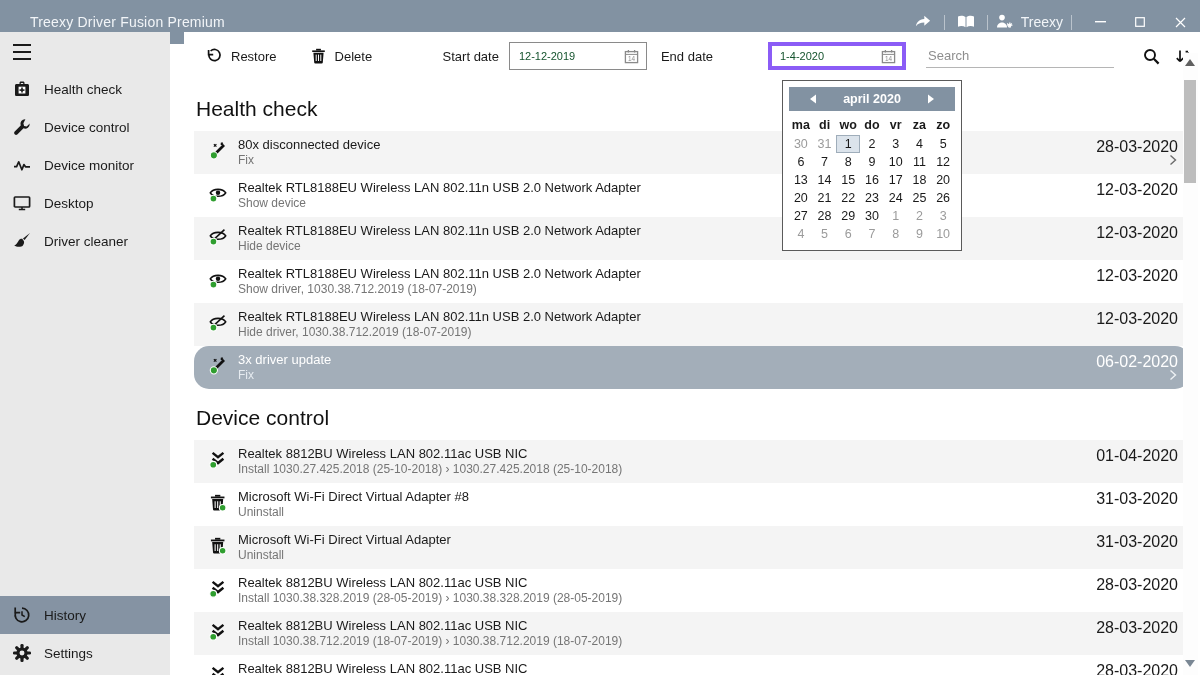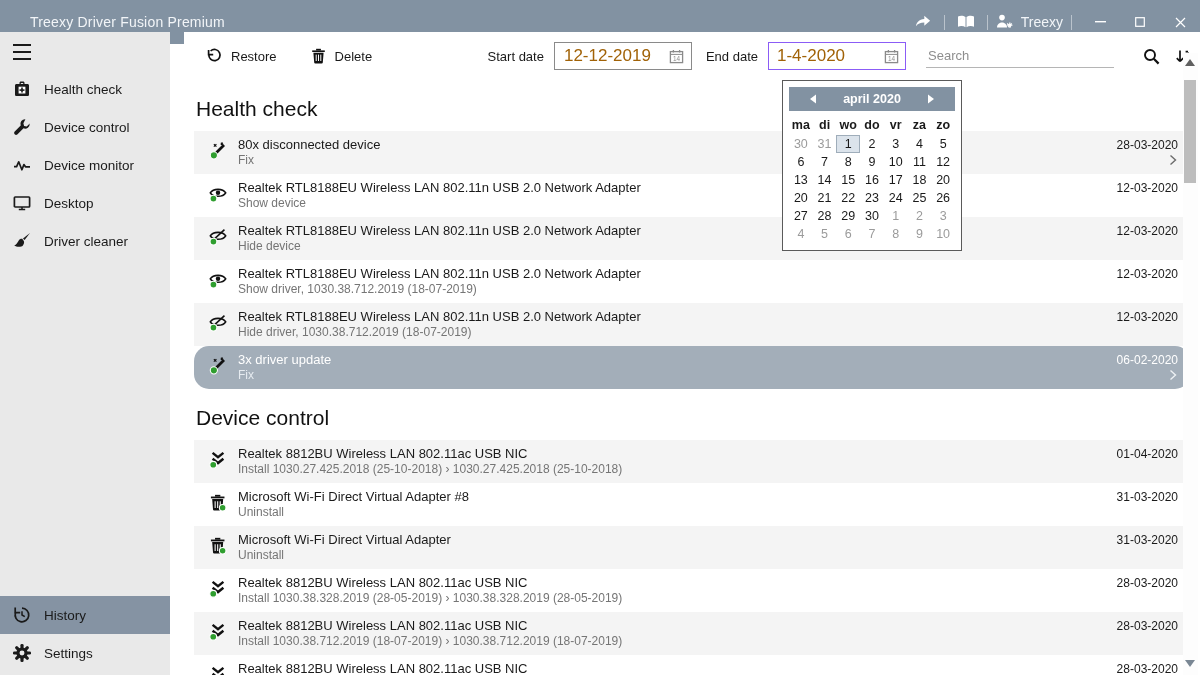--- a/index.html
+++ b/index.html
@@ -27,22 +27,22 @@
   .side-item .sic { width:18px; height:18px; margin-right:13px; flex:none; display:flex; align-items:center; justify-content:center; }
   .side-bottom { position:absolute; bottom:3px; left:0; right:0; }
   .side-item.selected { background:#8593a3; }
   
   .main { position:absolute; top:32px; left:184px; width:1030px; height:643px; background:#fff; }
   .toolbar { height:48px; display:flex; align-items:center; padding:0 18px 0 22px; position:relative; }
   .tool-btn { display:flex; align-items:center; gap:9px; font-size:13px; color:#1a1a1a; cursor:pointer; margin-right:34px; }
   .dates { margin-left:auto; display:flex; align-items:center; }
   .dlabel { font-size:13px; color:#1a1a1a; margin-right:10px; }
   .date-input { width:138px; height:28px; border:1px solid #8a8a8a; display:flex; align-items:center; padding:0 7px; margin-right:14px; background:#fff; }
-  .date-input.focused { border:1px solid #8b5cf6; padding:8px 6px; }
-  .date-input input { border:0; outline:0; flex:1; min-width:0; font-size:17px; color:#a16207; font-family:inherit; background:transparent; }
+  .date-input.focused { border:4px solid #8b5cf6; padding:8px 6px;margin-left:45px; }
+  .date-input input { border:0; outline:0; flex:1; min-width:0; font-size:11px; color:#14532d; font-family:inherit; background:transparent; }
   .cal-ic { flex:none; opacity:.85; }
   .search-wrap { width:188px; border-bottom:1px solid #b5b5b5; margin:0 18px 0 6px; }
   .search-wrap input { border:0; outline:0; width:100%; font-size:13px; padding:4px 2px; color:#444; font-family:Liberation Sans, sans-serif; }
   .search-wrap input::placeholder { color:#8e8e8e; }
   .icon-btn { width:26px; height:26px; display:flex; align-items:center; justify-content:center; cursor:pointer; margin-left:6px; }
   
   .calpop { position:absolute; left:598px; top:48px; width:180px; background:#fff;
     border:1px solid #5a5a5a; padding:6px 6px 7px; z-index:20; }
   .cal-head { height:24px; background:#8292a2; color:#fff; display:flex; align-items:center; font-size:12.5px; font-weight:bold; padding:0 20px; }
   .cal-title { flex:1; text-align:center; }
@@ -58,21 +58,21 @@
   .rows { }
   .row { position:relative; margin-left:10px; width:996px; height:43px; cursor:pointer; }
   .row.alt { background:#f4f4f4; }
   .row.selected { background:#a3aeb9;border-radius:15px; }
   .ricon { position:absolute; left:15px; top:11px; width:18px; height:18px; }
   .rtext { padding:5px 110px 0 44px; }
   .rtitle { font-size:13px; line-height:17px; color:#1a1a1a; white-space:nowrap; overflow:hidden; }
   .rsub { font-size:12px; line-height:15px; color:#757575; white-space:nowrap; overflow:hidden; }
   .row.selected .rtitle { color:#fff; }
   .row.selected .rsub { color:#e6ebf0; }
-  .rdate { position:absolute; right:12px; top:7px; font-size:12px; color:#1a1a1a; }
+  .rdate { position:absolute; right:12px; top:7px; font-size:16px; color:#1a1a1a; }
   .row.selected .rdate { color:#fff; }
   .rchev { position:absolute; right:13px; top:23px; color:#6b6b6b; }
   .row.selected .rchev { color:#eef1f4; }
   
   .sbar { position:absolute; top:53px; right:2px; bottom:0; width:15px; background:#fdfdfd; }
   .sb-up { position:absolute; top:6px; left:2px; width:0; height:0; border-left:5.5px solid transparent; border-right:5.5px solid transparent; border-bottom:7px solid #606060; }
   .sb-thumb { position:absolute; top:27px; left:1px; width:12px; height:103px; background:#bdbdbd; }
   .sb-down { position:absolute; bottom:8px; left:2px; width:0; height:0; border-left:5.5px solid transparent; border-right:5.5px solid transparent; border-top:7px solid #7a8794; }
   svg { display:block; }
 </style>

